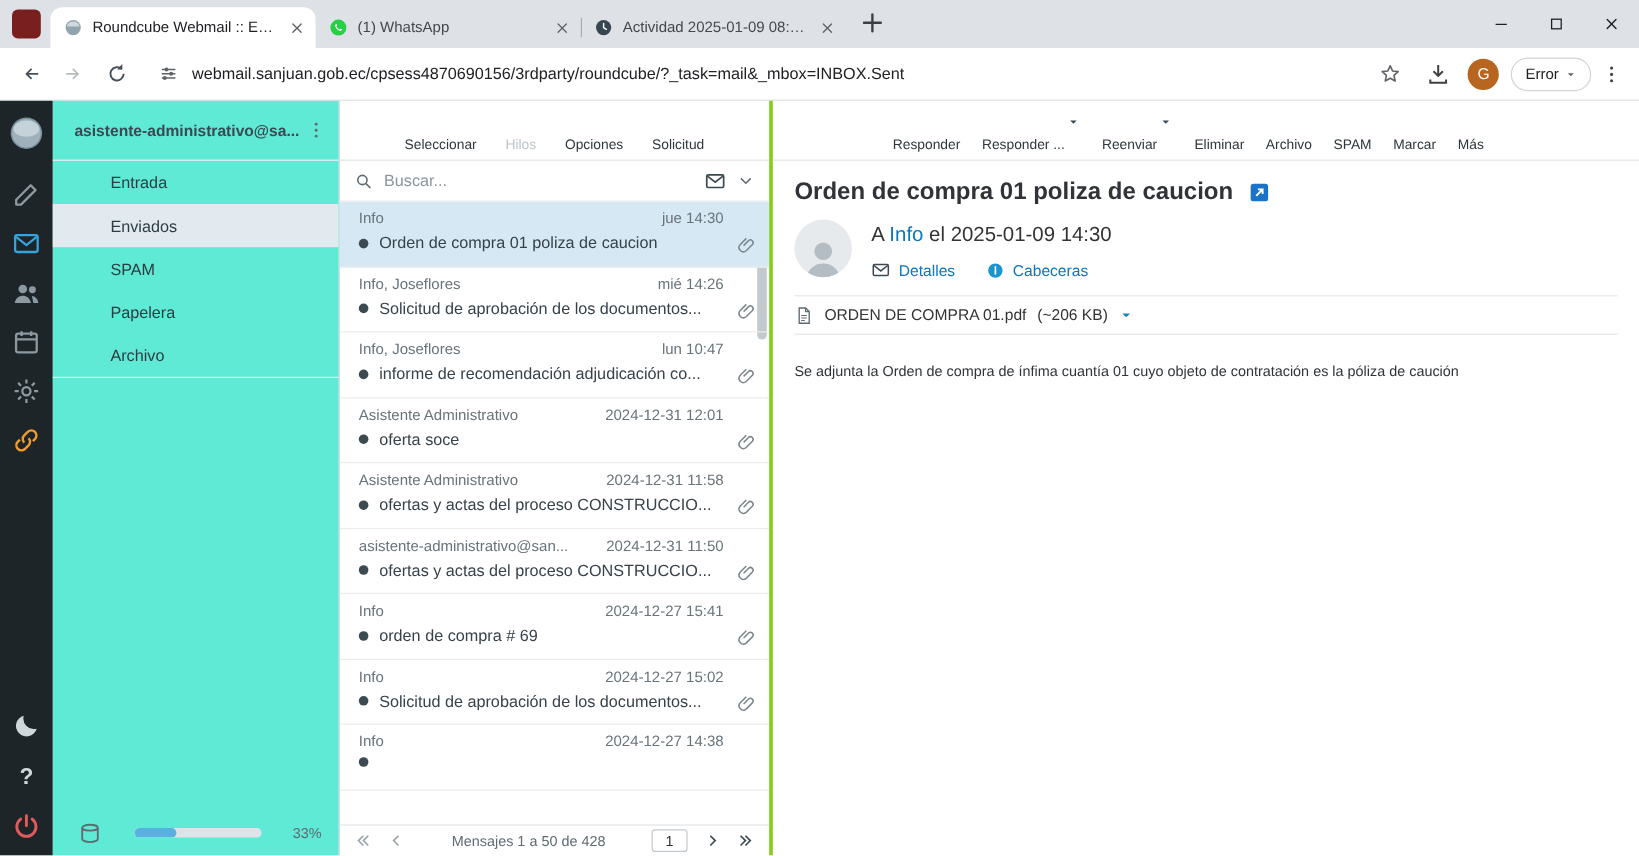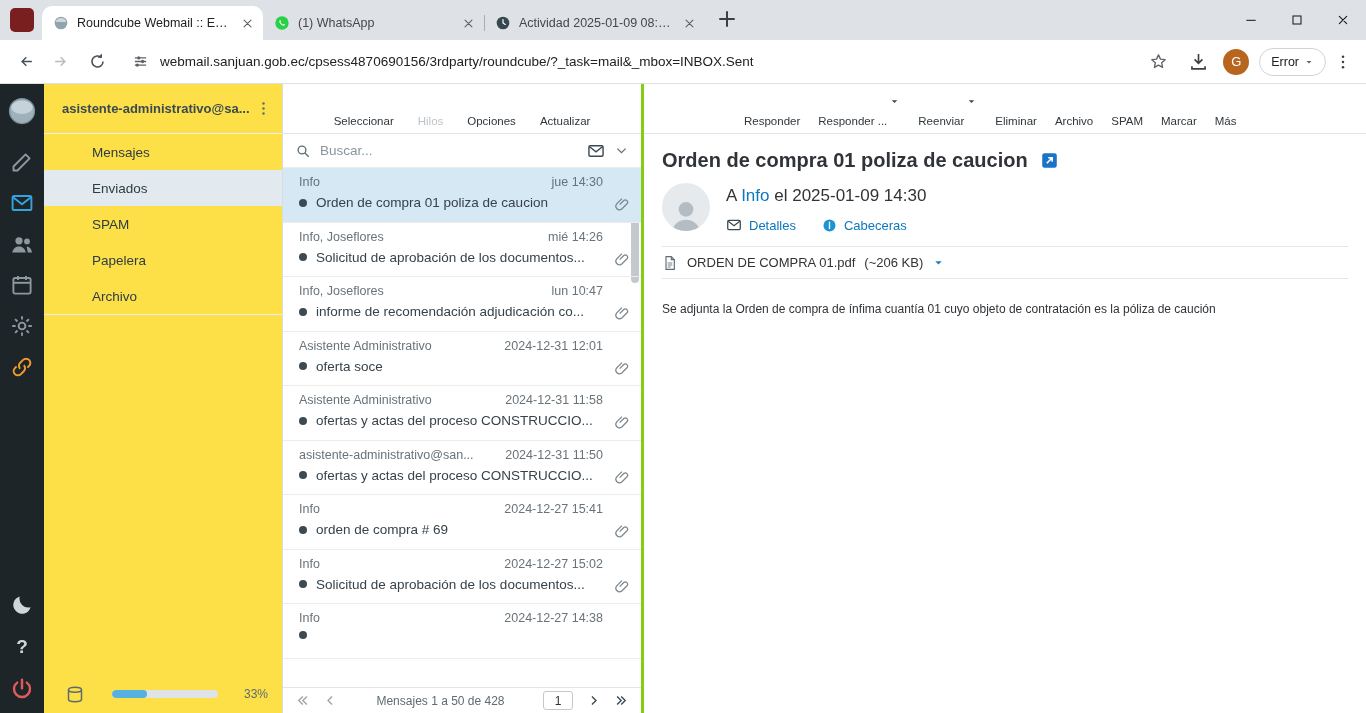--- a/index.html
+++ b/index.html
@@ -54,21 +54,21 @@
   .ab-btn .icon{width:24px;height:24px}
   .ab-btn.accent{color:#35a4de}
   .ab-btn.warn{color:#ef9b2d}
   .ab-btn.light{color:#cfd7db}
   .ab-btn.danger{color:#e05c5c}
   .ab-spacer{flex:1}
   .ab-group.bottom .ab-btn{margin-bottom:18px}
   .ab-group.bottom .ab-btn:last-child{margin-bottom:0}
 
   
-  .folders{width:239px;background:#fde047;border-right:1px solid #d9dde0;display:flex;flex-direction:column;flex:none}
+  .folders{width:239px;background:#5eead4;border-right:1px solid #d9dde0;display:flex;flex-direction:column;flex:none}
   .folders-header{height:50px;flex:none;display:flex;align-items:center;padding:0 10px 0 18px;border-bottom:1px solid #eef1f3}
   .acct{flex:1;font-size:13px;font-weight:bold;color:#3b4952;white-space:nowrap;overflow:hidden}
   .acct-menu{width:17px;height:17px;color:#5f6b72}
   .folder-list{list-style:none;border-bottom:1px solid #eceff1}
   .folder{height:36px;display:flex;align-items:center;gap:13px;padding:0 16px;font-size:13.5px;color:#2e3c44;cursor:pointer}
   .folder.selected{background:#e2eaef}
   .f-icon{width:19px;height:19px;color:#3b4952}
   .f-spacer{flex:1}
   .quota{height:30px;flex:none;display:flex;align-items:center;gap:26px;padding:0 14px 8px 20px}
   .quota-icon{width:22px;height:19px;color:#5f6b72}
@@ -391,21 +391,21 @@
                 <circle cx="12" cy="12" r="1.7"></circle>
                 <circle cx="12" cy="19" r="1.7"></circle>
               </g>
             </svg>
           </button>
       </div>
       <ul class="folder-list">
 
       <li class="folder">
             <span class="icon f-icon"></span>
-            <span class="f-label">Mensajes</span>
+            <span class="f-label">Entrada</span>
           </li>
           <li class="folder selected">
             <span class="icon f-icon"></span>
             <span class="f-label">Enviados</span>
           </li>
           <li class="folder">
             <span class="icon f-icon"></span>
             <span class="f-label">SPAM</span>
           </li>
           <li class="folder">
@@ -445,21 +445,21 @@
             <span class="tb-label">Hilos</span>
 
           </button>
           <button class="tb-btn">
             <span class="icon tb-icon"></span>
             <span class="tb-label">Opciones</span>
 
           </button>
           <button class="tb-btn">
             <span class="icon tb-icon"></span>
-            <span class="tb-label">Actualizar</span>
+            <span class="tb-label">Solicitud</span>
 
           </button>
         </div>
       <div class="searchbar">
         <span class="icon search-icon">
             <svg viewBox="0 0 24 24">
               <circle cx="10.5" cy="10.5" r="5.8" fill="none" stroke="currentColor" stroke-width="2"></circle>
               <path d="M15 15l5.5 5.5" stroke="currentColor" stroke-width="2"></path>
             </svg>
           </span>

